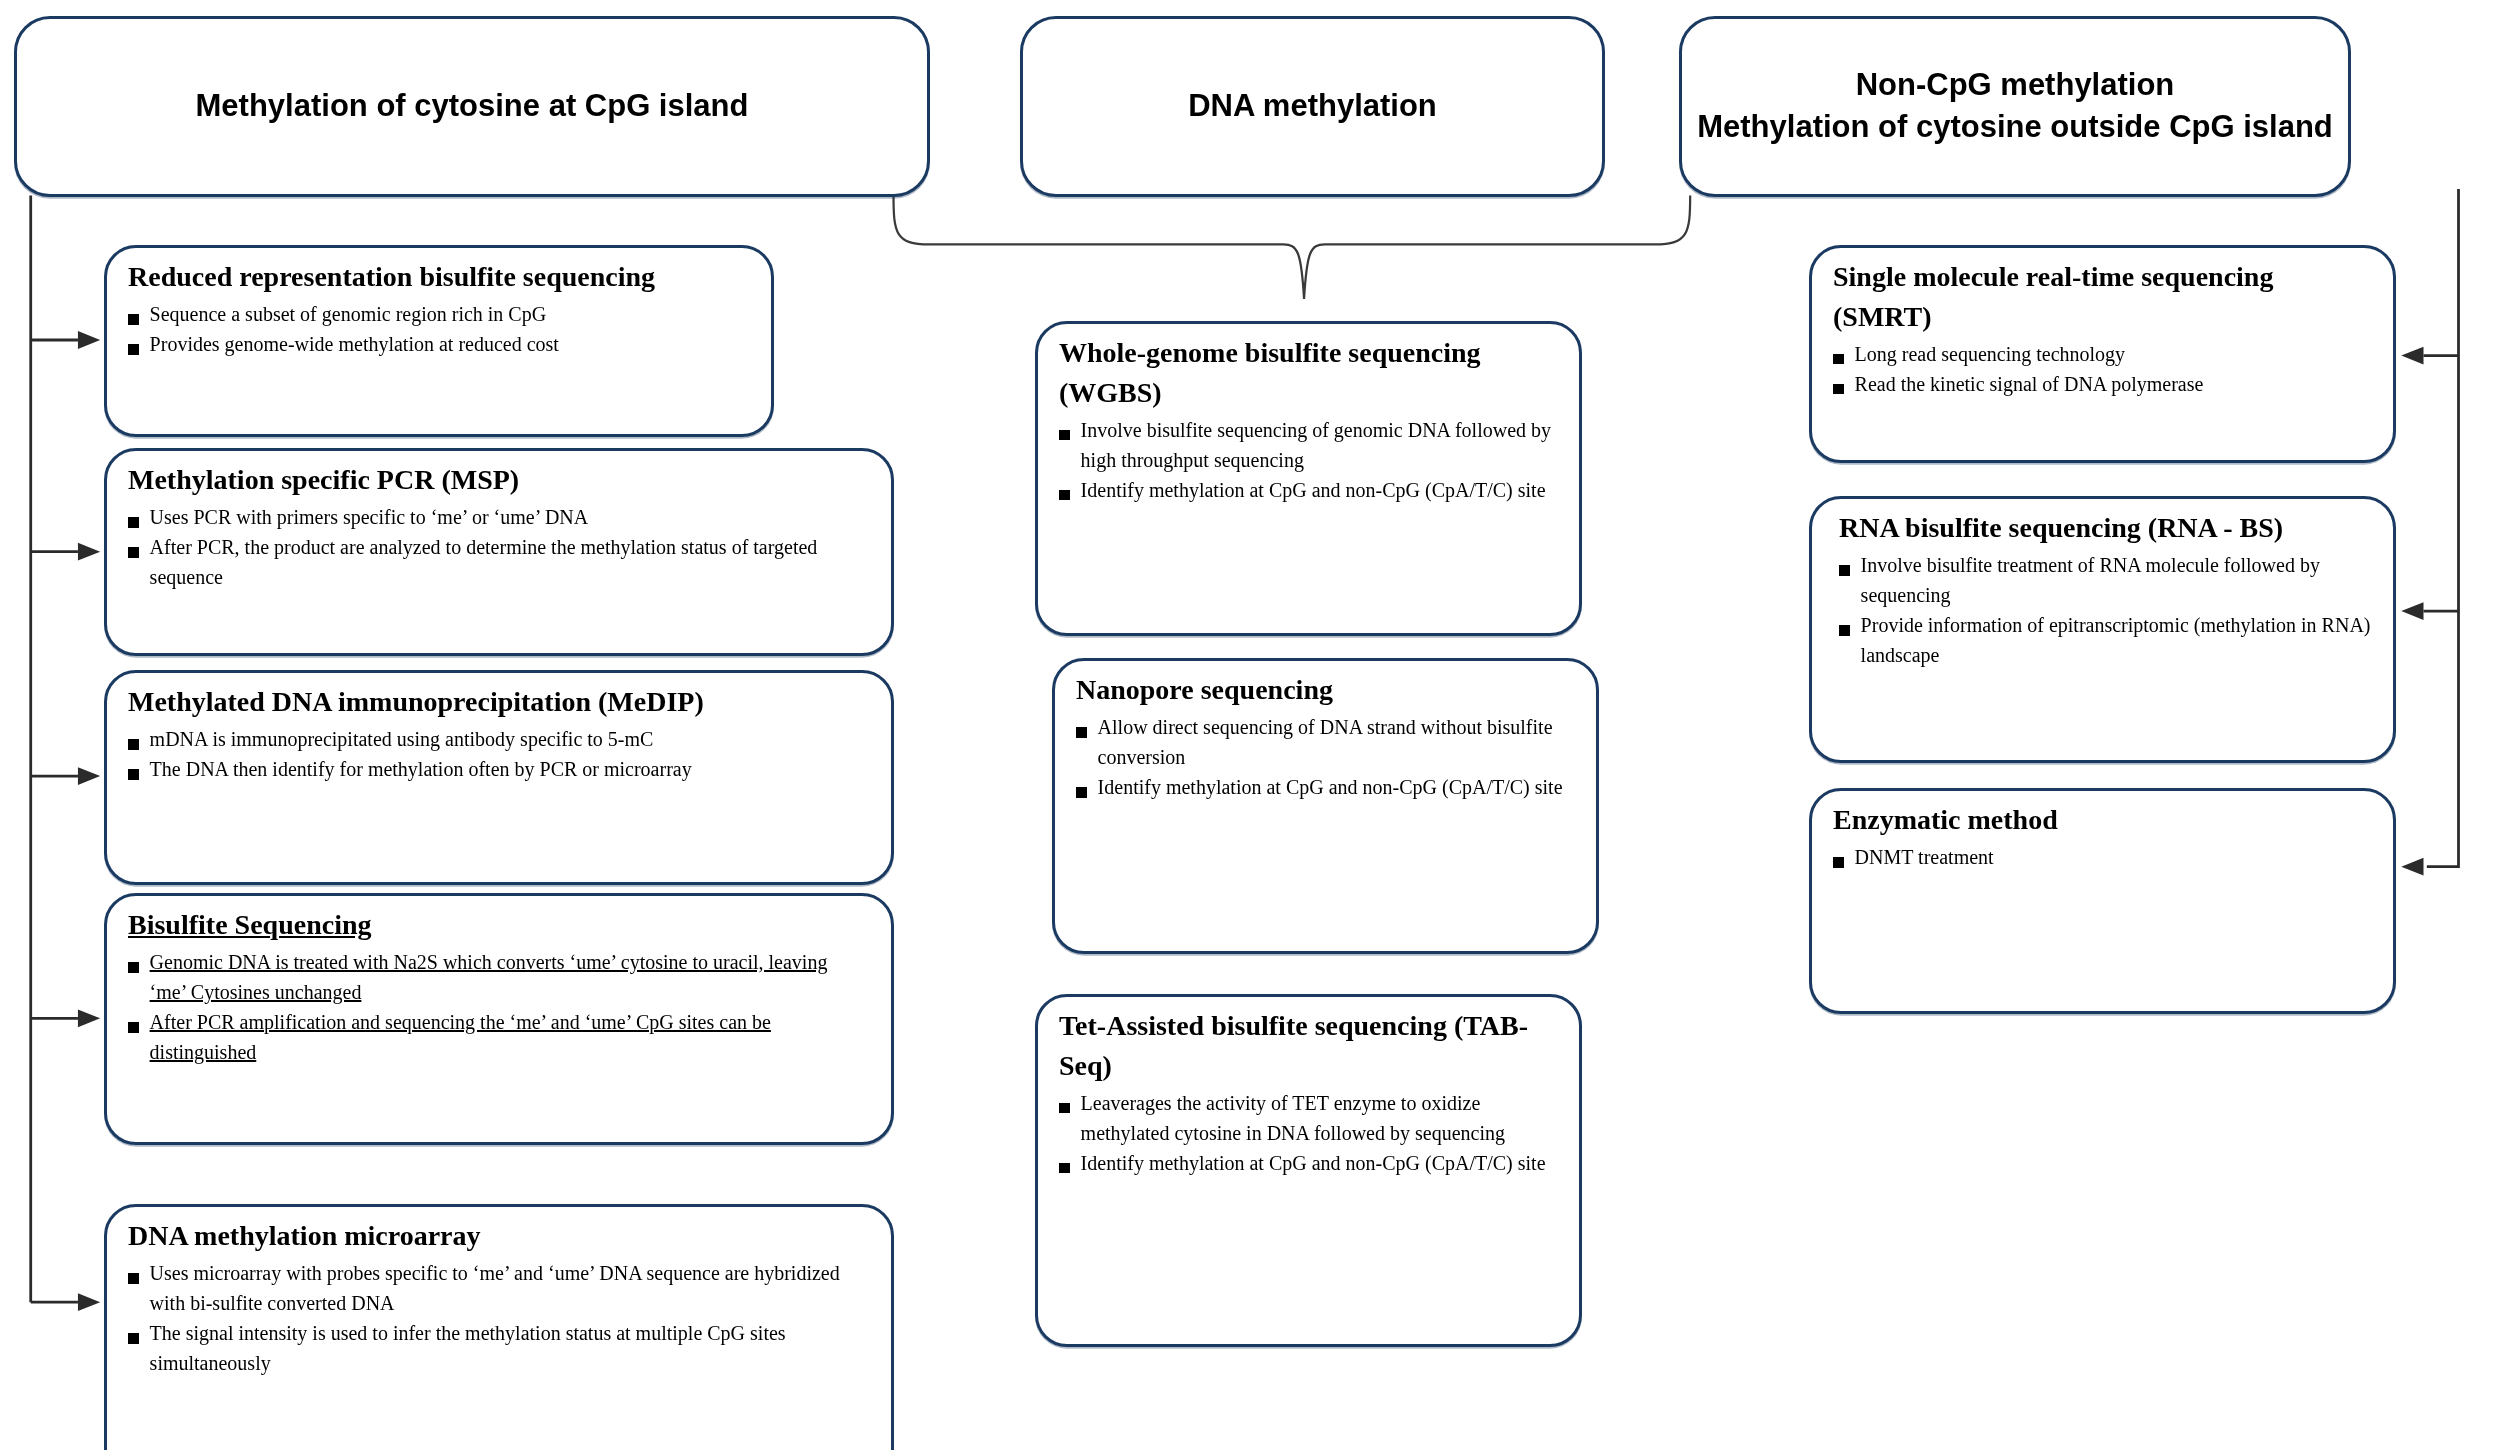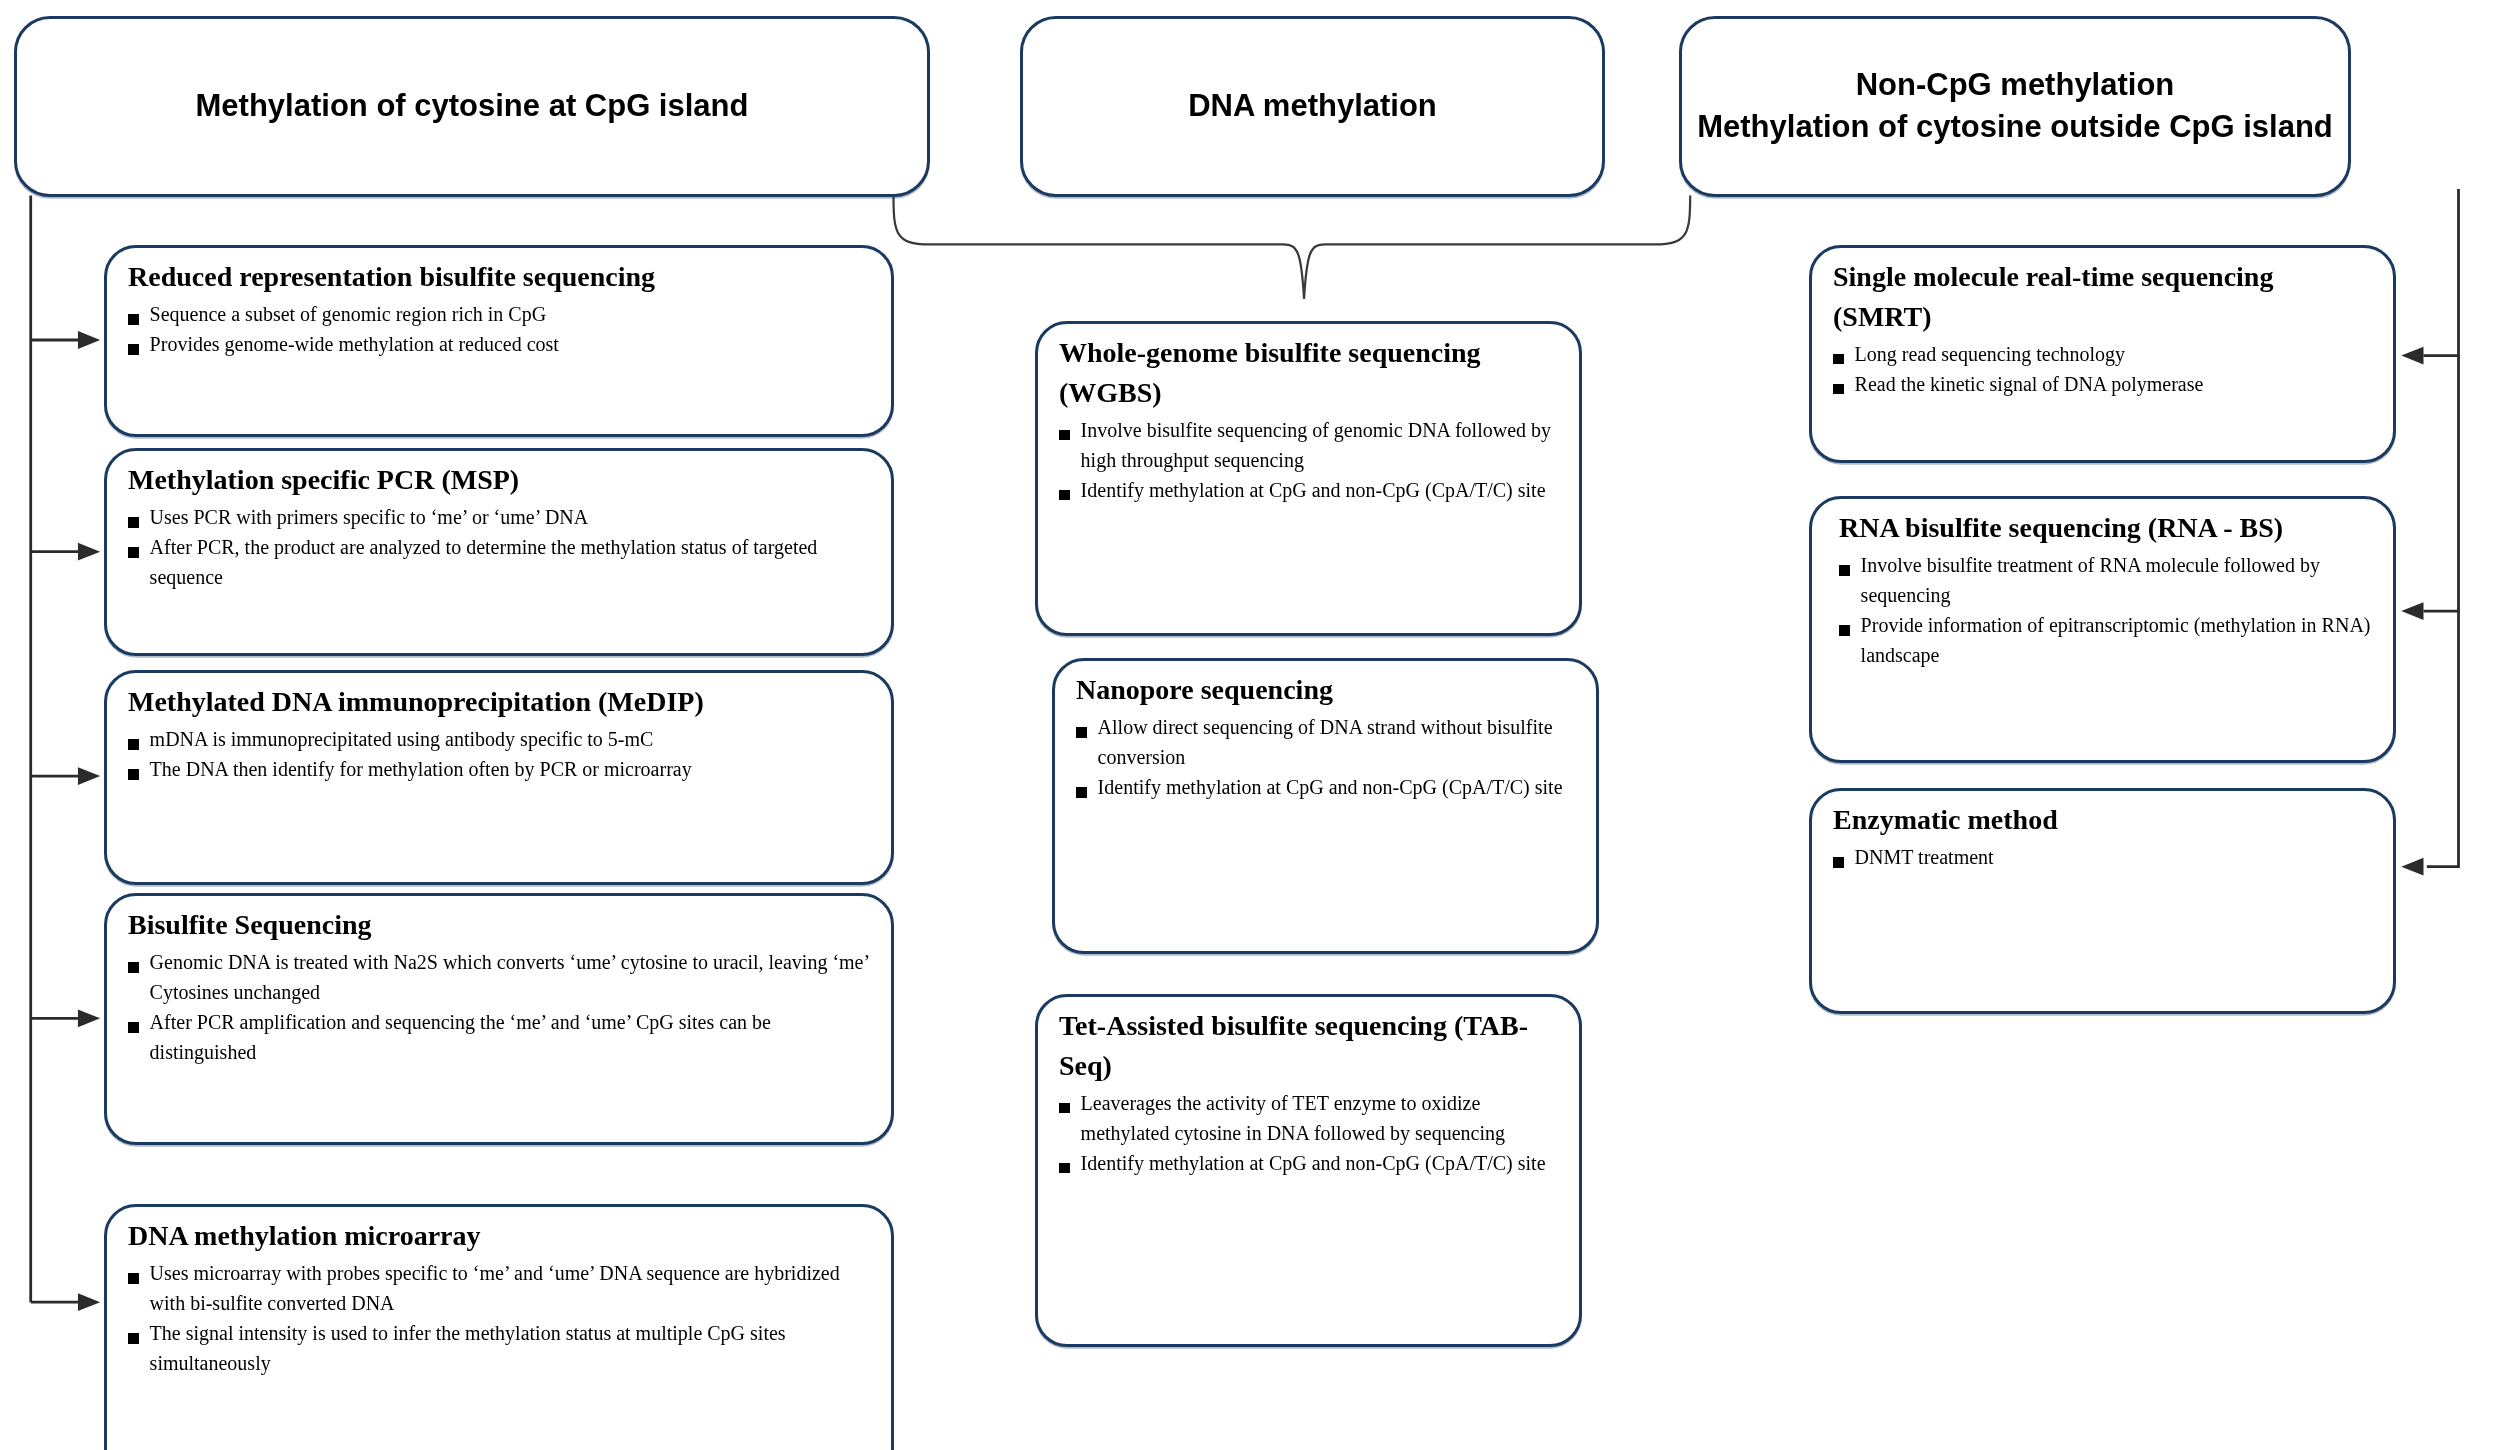--- a/index.html
+++ b/index.html
@@ -68,21 +68,21 @@
     <div>Methylation of cytosine at CpG island</div>
   </div>
   <div class="hdr" style="left:1020px;top:15.6px;width:585px;height:181px;">
     <div>DNA methylation</div>
   </div>
   <div class="hdr" style="left:1679px;top:15.6px;width:672px;height:181px;">
     <div>Non-CpG methylation</div>
     <div>Methylation of cytosine outside CpG island</div>
   </div>
 
-  <div class="box" style="left:104px;top:245px;width:790px;height:192px;">
+  <div class="box" style="left:104px;top:245px;width:670px;height:192px;">
     <div class="box-title">Reduced representation bisulfite sequencing</div>
     <div class="bullet">
         <span class="sq"></span>
         <span class="bt">Sequence a subset of genomic region rich in CpG</span>
       </div>
     <div class="bullet">
         <span class="sq"></span>
         <span class="bt">Provides genome-wide methylation at reduced cost</span>
       </div>
   </div>
@@ -104,21 +104,21 @@
     <div class="bullet">
         <span class="sq"></span>
         <span class="bt">mDNA is immunoprecipitated using antibody specific to 5-mC</span>
       </div>
     <div class="bullet">
         <span class="sq"></span>
         <span class="bt">The DNA then identify for methylation often by PCR or microarray</span>
       </div>
   </div>
 
-  <div class="box" style="left:104px;top:893px;width:790px;height:252px;">
+  <div class="box" style="left:104px;top:893px;width:790px;height:252px;text-decoration:underline;">
     <div class="box-title">Bisulfite Sequencing</div>
     <div class="bullet">
         <span class="sq"></span>
         <span class="bt">Genomic DNA is treated with Na2S which converts ‘ume’ cytosine to uracil, leaving ‘me’ Cytosines unchanged</span>
       </div>
     <div class="bullet">
         <span class="sq"></span>
         <span class="bt">After PCR amplification and sequencing the ‘me’ and ‘ume’ CpG sites can be distinguished</span>
       </div>
   </div>

